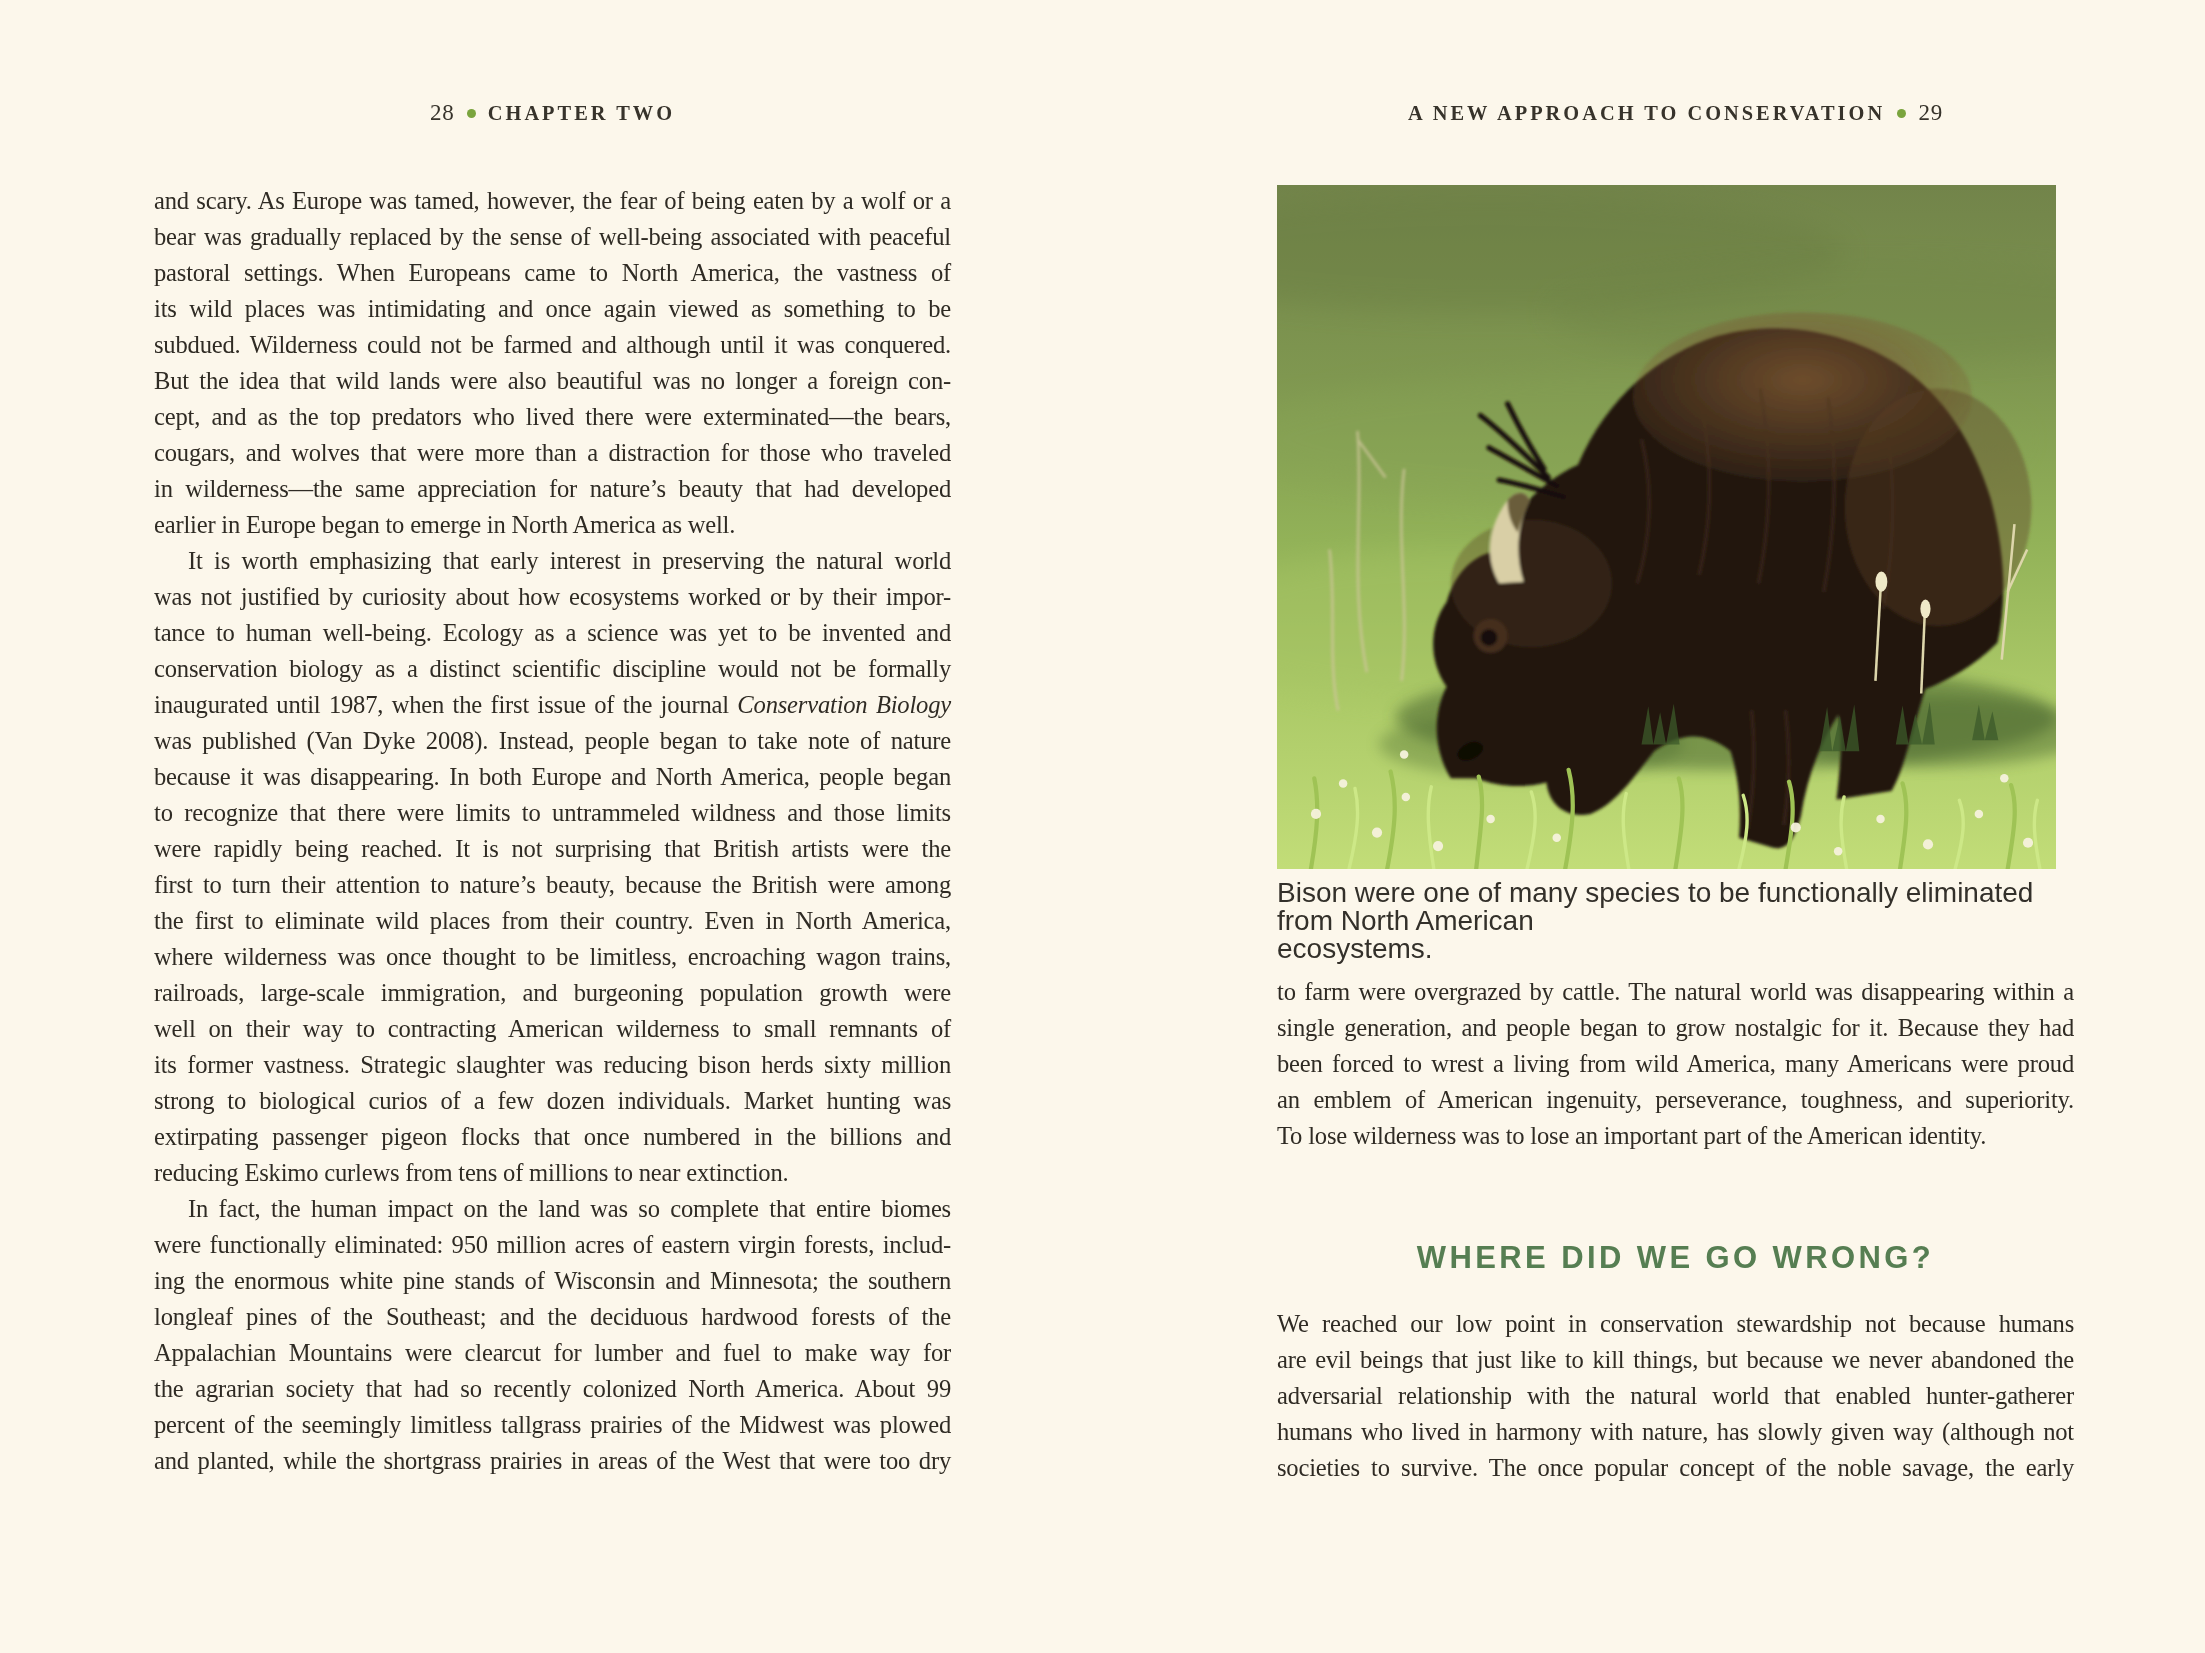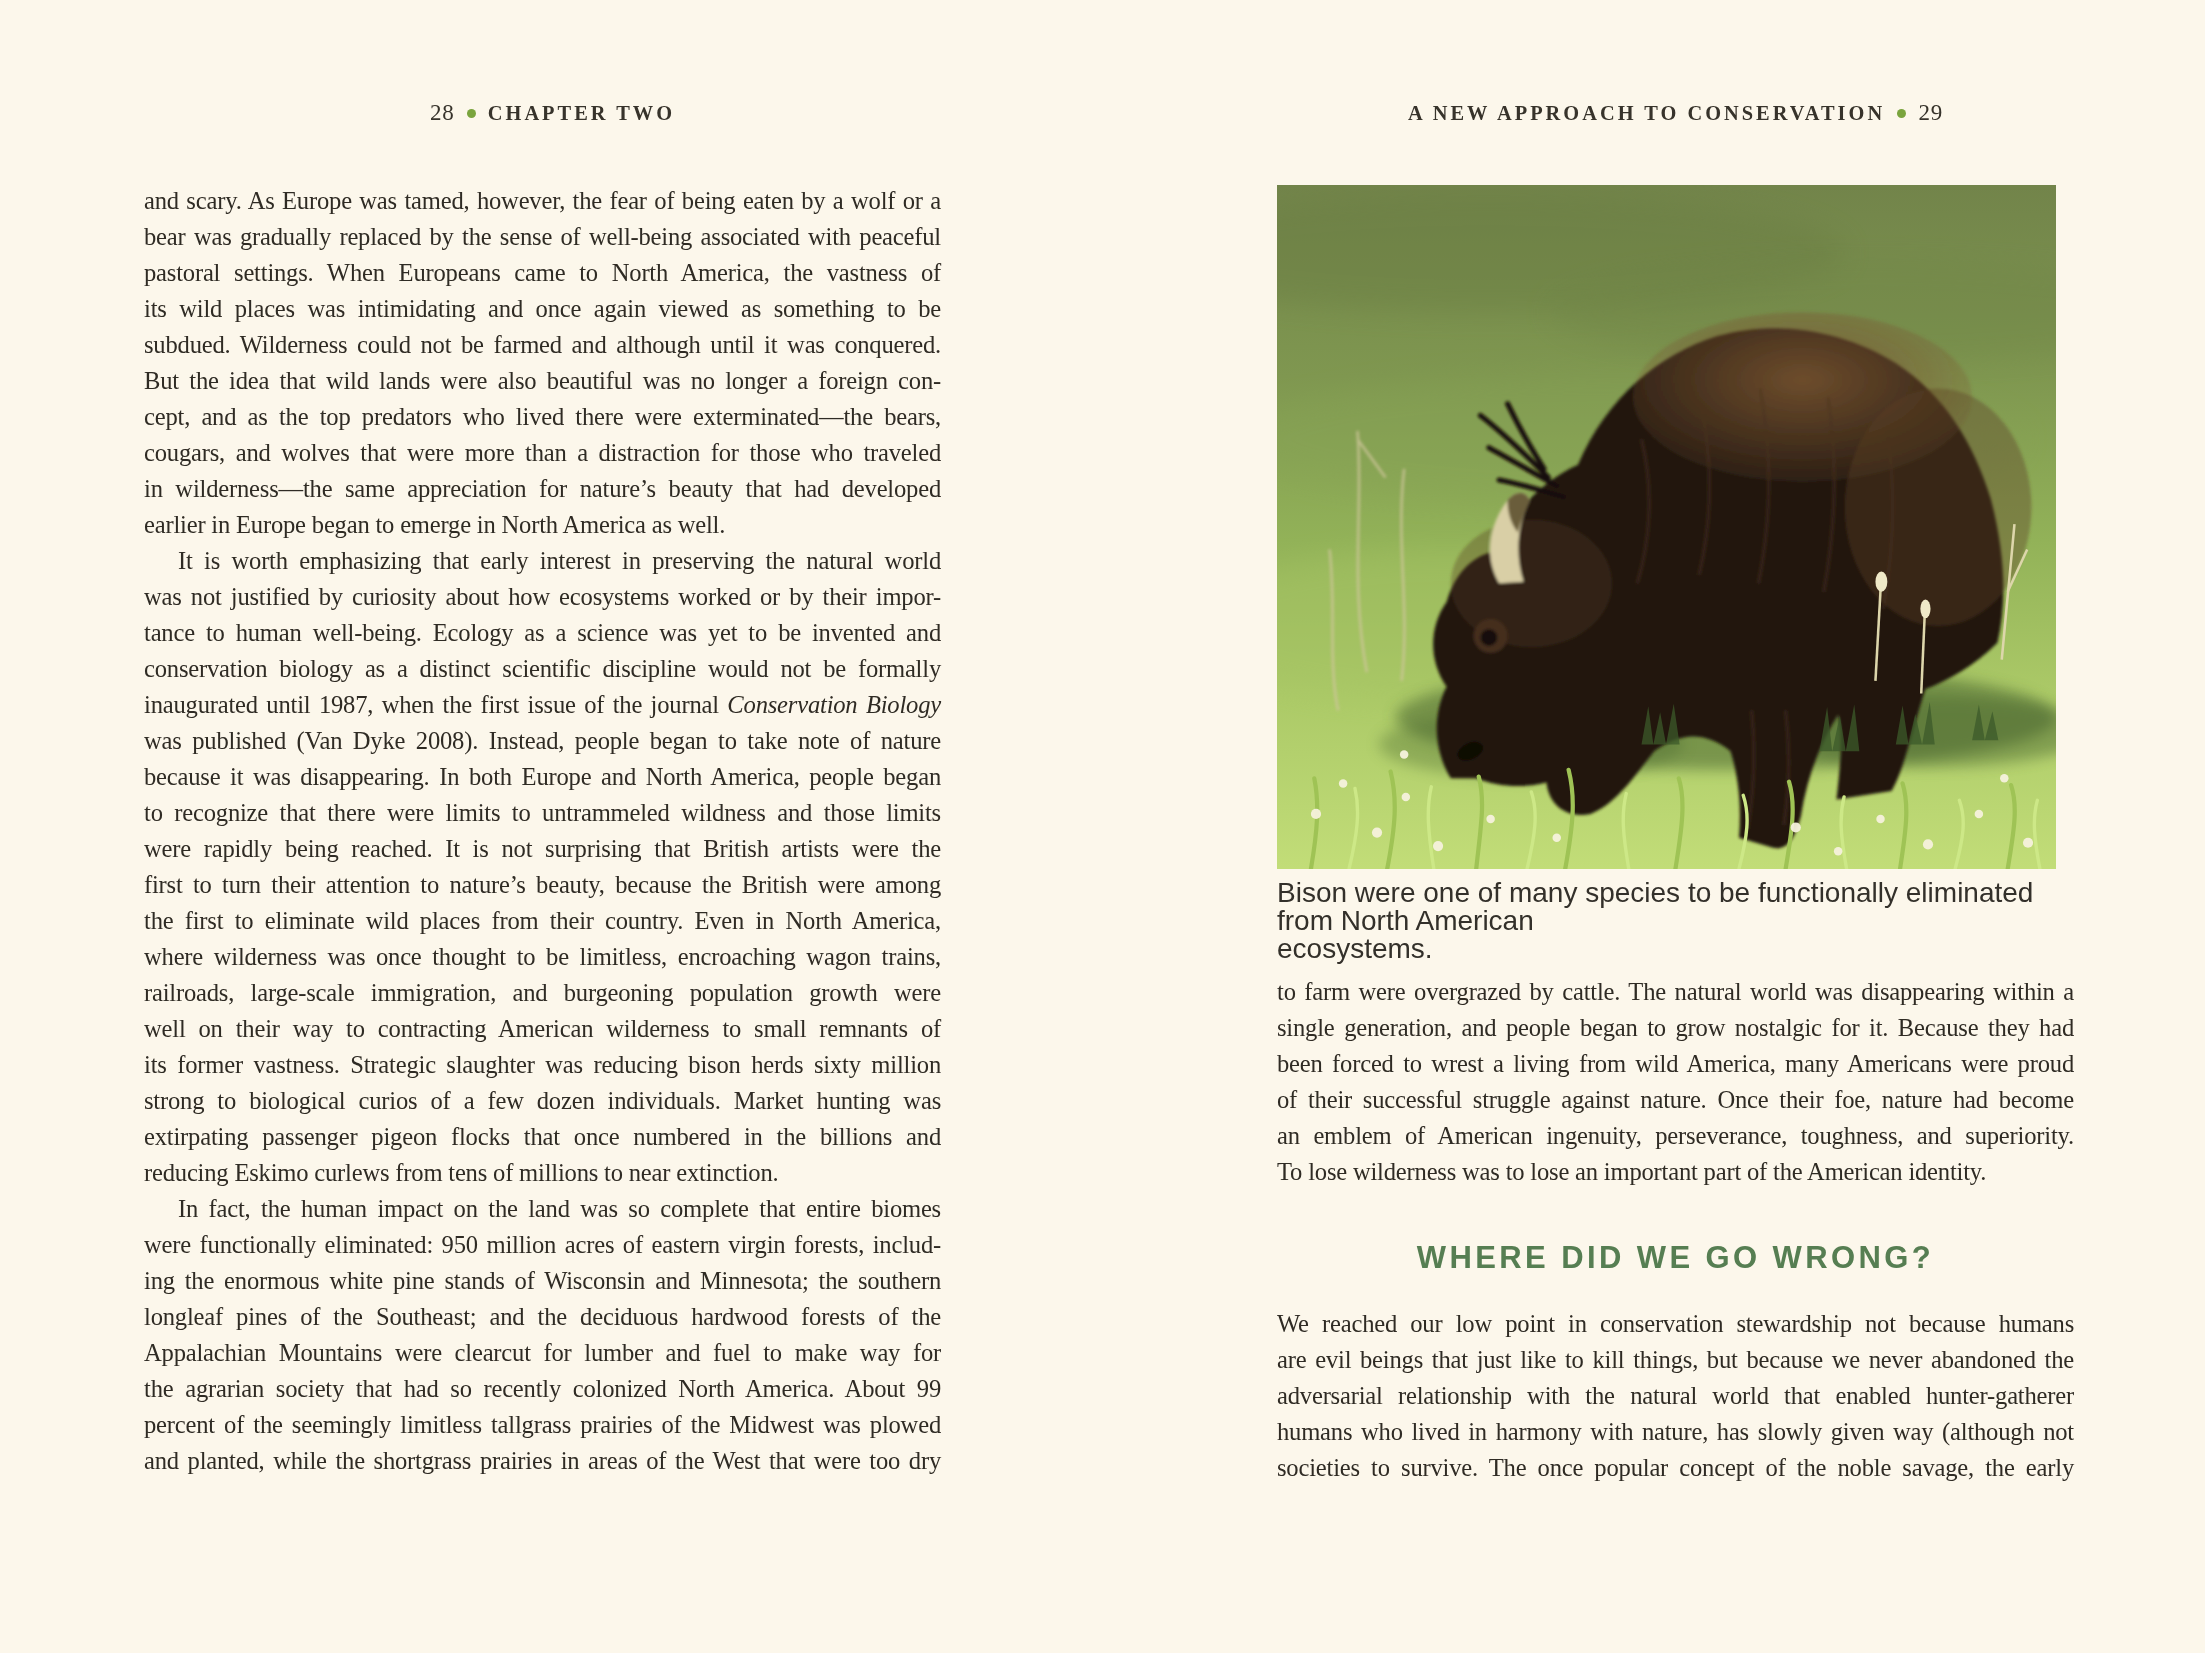--- a/index.html
+++ b/index.html
@@ -21,21 +21,21 @@
   .dot{display:inline-block;width:9.3px;height:9.3px;border-radius:50%;
     background:var(--accent);margin:0 12px;vertical-align:1.7px;}
 
   
   .textblock{position:absolute;width:797px;font-size:24.6px;line-height:36px;color:var(--ink);}
   .line{text-align:justify;text-align-last:justify;letter-spacing:-0.2px;}
   .line.last{text-align-last:left;}
   .line.indent{text-indent:34px;}
   .it{font-style:italic;}
 
-  .lp-body{left:144px;top:183px;}
+  .lp-body{left:154px;top:183px;}
   .rp-body1{left:1277px;top:974px;}
   .rp-body2{left:1277px;top:1306px;}
 
   
   .photo{position:absolute;left:1277px;top:185px;width:779px;height:684px;overflow:hidden;}
   .photo svg{display:block;width:779px;height:684px;}
 
   .caption{position:absolute;left:1277px;top:879px;width:779px;
     font-family:"Liberation Sans", sans-serif;font-size:28px;line-height:28px;color:#33302a;}
 
@@ -260,21 +260,20 @@
   <div class="caption">
     <div>Bison were one of many species to be functionally eliminated from North American</div>
     <div>ecosystems.</div>
   </div>
 
   <div class="textblock rp-body1">
       <div class="para">
         <div class="line"><span>to farm were overgrazed by cattle. The natural world was disappearing within a</span></div>
         <div class="line"><span>single generation, and people began to grow nostalgic for it. Because they had</span></div>
         <div class="line"><span>been forced to wrest a living from wild America, many Americans were proud</span></div>
-        <div class="line"><span>of their successful struggle against nature. Once their foe, nature had become</span></div>
         <div class="line"><span>an emblem of American ingenuity, perseverance, toughness, and superiority.</span></div>
         <div class="line last"><span>To lose wilderness was to lose an important part of the American identity.</span></div>
       </div>
     </div>
 
   <div class="section-heading">WHERE DID WE GO WRONG?</div>
 
   <div class="textblock rp-body2">
       <div class="para">
         <div class="line"><span>We reached our low point in conservation stewardship not because humans</span></div>

